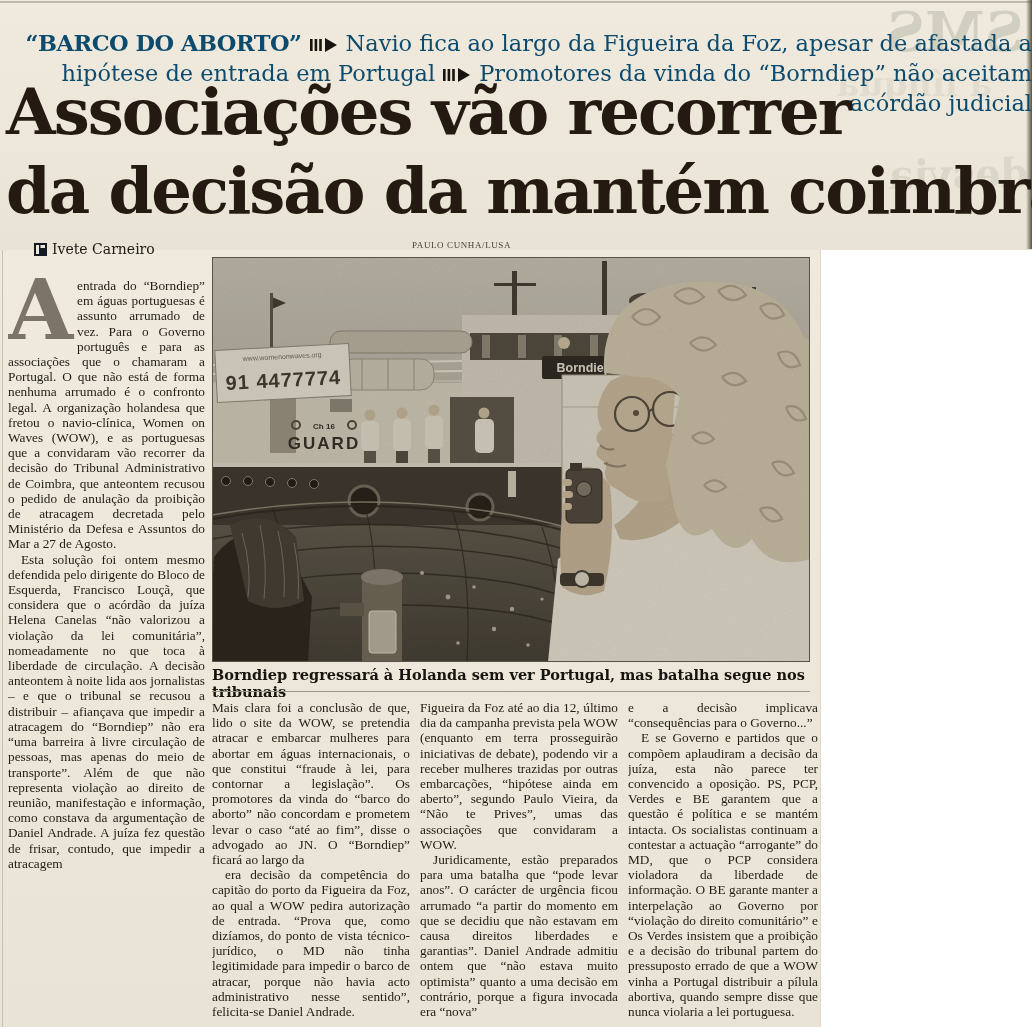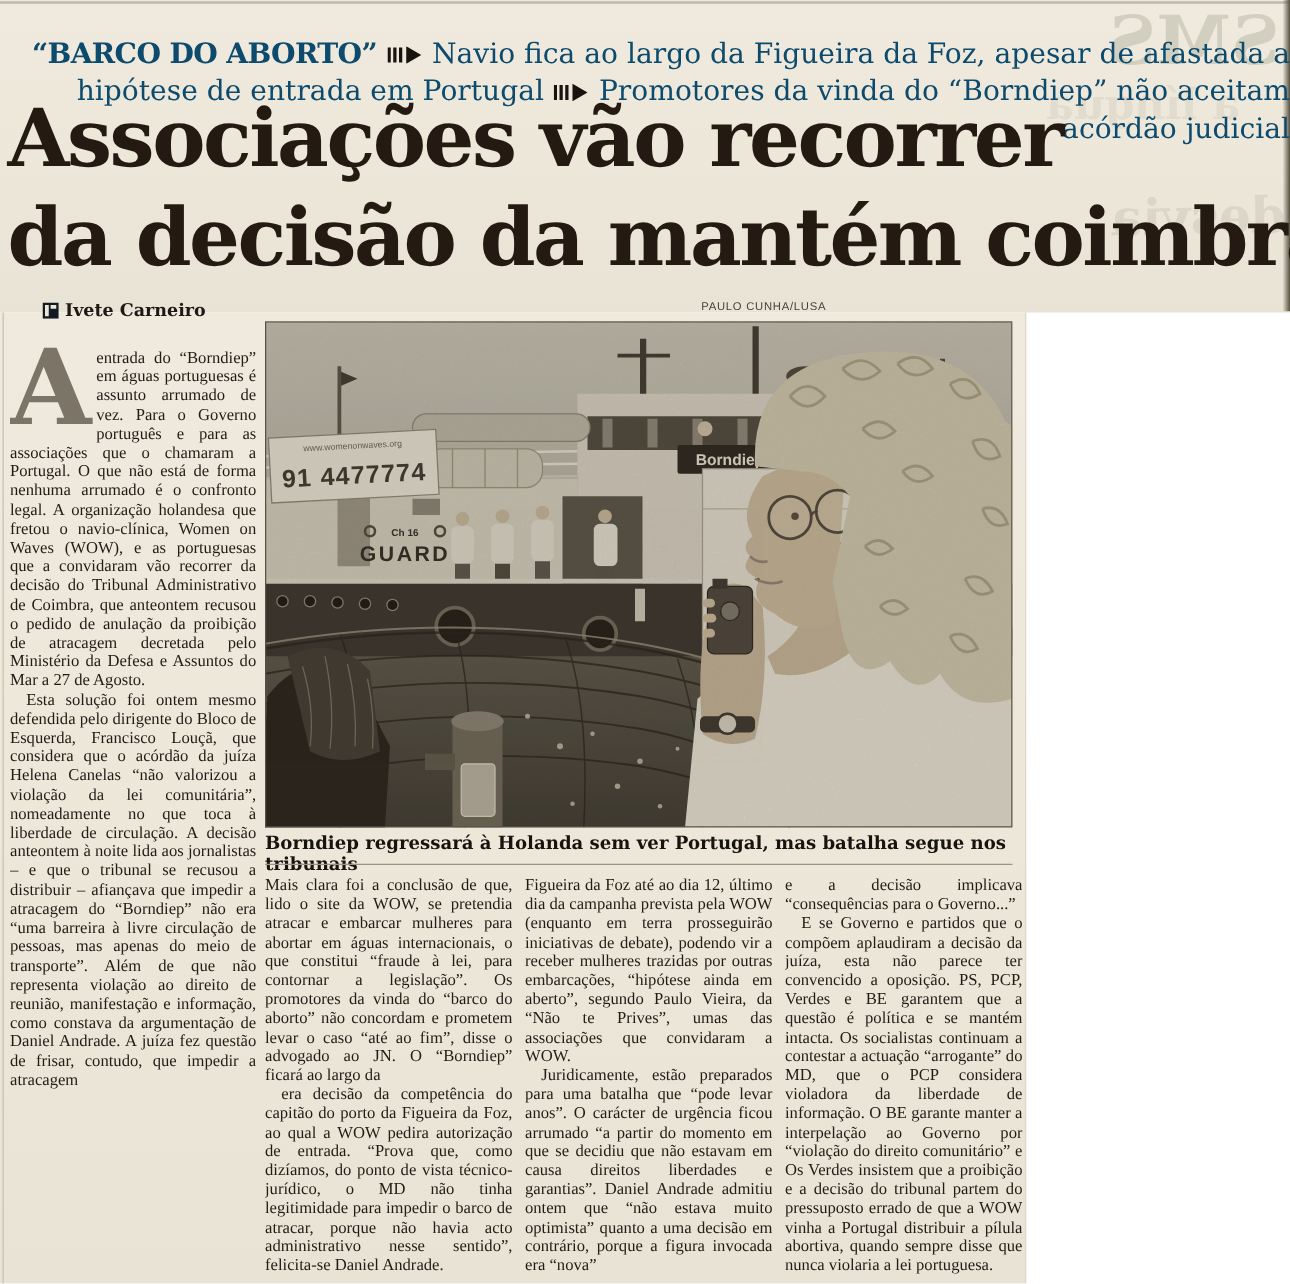--- a/index.html
+++ b/index.html
@@ -23,24 +23,24 @@
           font-family:"DejaVu Serif",serif;font-size:22.5px;line-height:29px;color:#0c4a6e;text-align:right;}
   .kicker-tag{font-weight:bold;letter-spacing:-.5px;}
   .kmark{display:inline-block;vertical-align:-1px;margin:0 6px 0 8px;}
 
   .headline{position:absolute;left:6px;top:72px;width:1010px;margin:0;
             font-family:"DejaVu Serif",serif;font-weight:bold;color:#241a12;
             font-size:64px;line-height:79px;letter-spacing:-2px;}
   .headline span{display:block;white-space:nowrap;}
 
   .byline{position:absolute;left:10px;top:241px;font-family:"DejaVu Serif",serif;
-          font-weight:bold;font-size:14px;color:#1d1914;padding-left:24px;}
+          font-weight:normal;font-size:14px;color:#1d1914;padding-left:24px;}
   .byline svg{vertical-align:-2px;margin-right:5px;}
-  .credit{position:absolute;left:412px;top:240px;width:398px;text-align:center;
-          font-family:Liberation Sans, sans-serif;font-size:9px;letter-spacing:.6px;color:#46413a;}
+  .credit{position:absolute;left:412px;top:240px;width:398px;text-align:left;
+          font-family:Liberation Serif, serif;font-size:9px;letter-spacing:.6px;color:#46413a;}
 
   figure{margin:0;}
   .photo{position:absolute;left:212px;top:257px;width:598px;height:405px;}
   .caption{position:absolute;left:212px;top:666px;width:598px;
            font-family:"DejaVu Serif",serif;font-weight:bold;font-size:14.5px;color:#17130e;}
   .caption-rule{position:absolute;left:212px;top:691px;width:598px;height:1px;background:#9a9488;}
 
   .col{position:absolute;overflow:hidden;color:#201c16;}
   .col p{margin:0;font-size:13.3px;line-height:15.2px;text-align:justify;}
   .col .plist p + p{text-indent:13px;}

